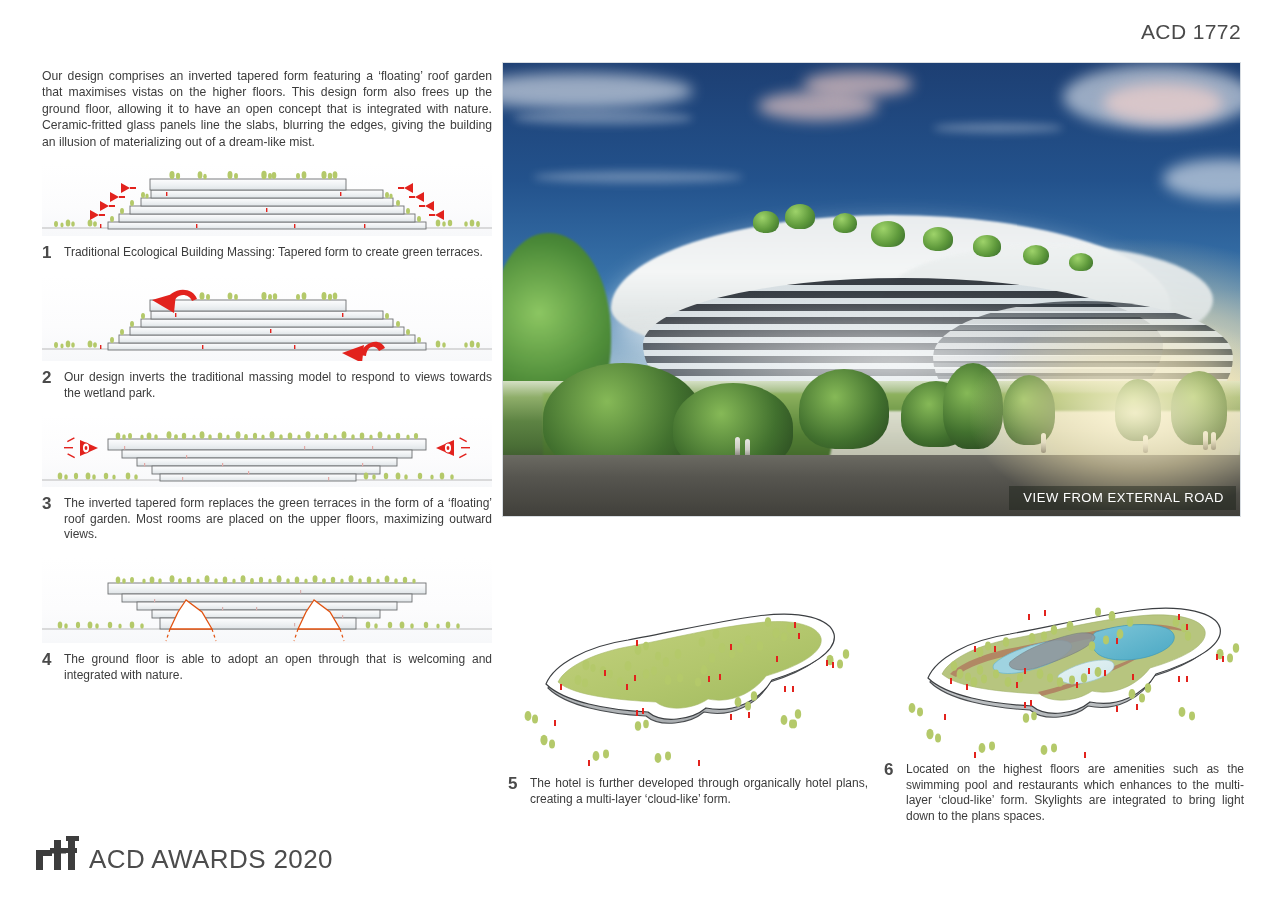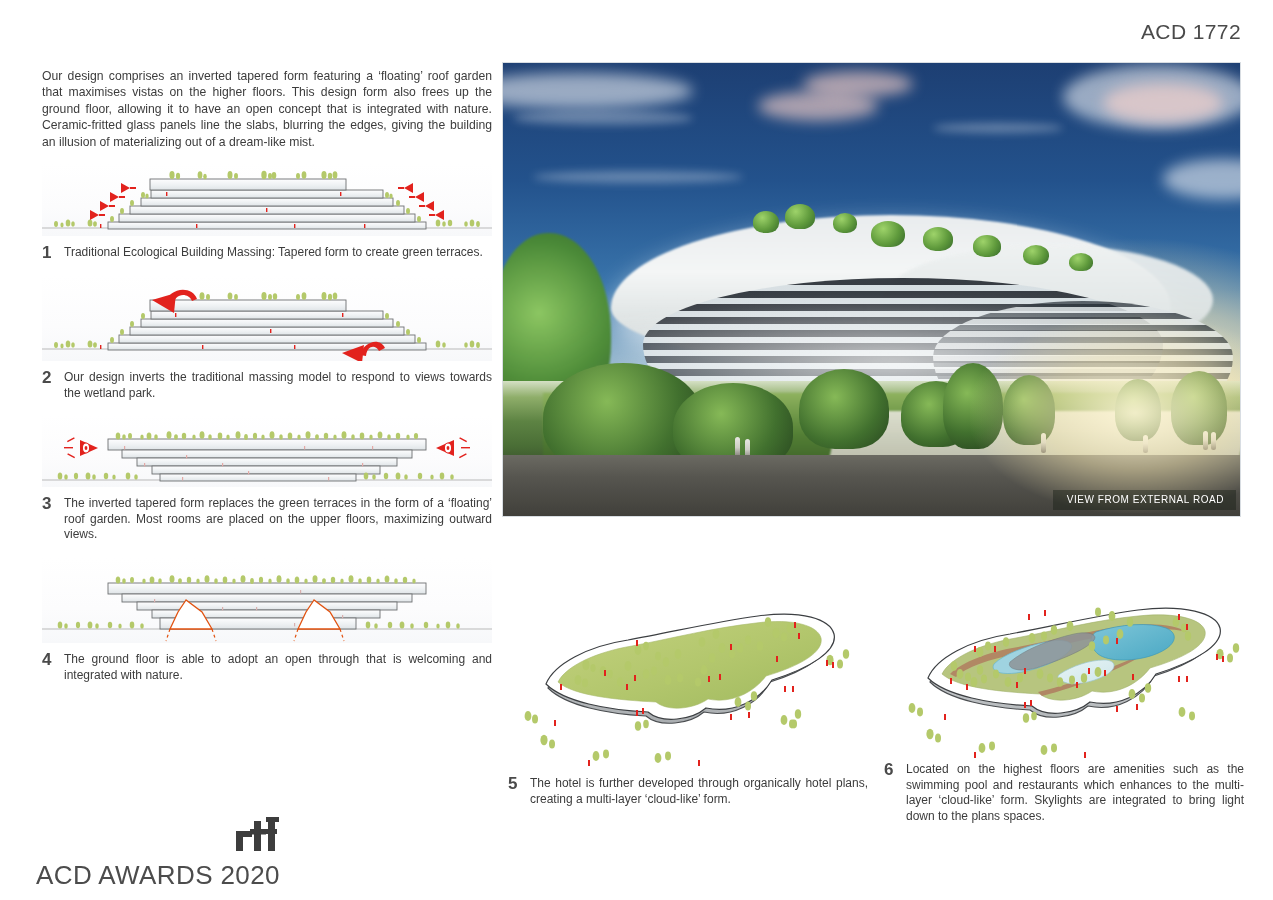--- a/index.html
+++ b/index.html
@@ -179,36 +179,36 @@
   }
   .sunflare {
     position: absolute; right: -30px; top: 250px; width: 300px; height: 200px;
     background: radial-gradient(ellipse at 55% 50%, rgba(255,246,214,.9) 0%, rgba(255,238,180,.45) 40%, rgba(255,238,180,0) 72%);
     pointer-events: none;
   }
   .view-label {
     position: absolute; right: 4px; bottom: 6px;
     padding: 4px 12px 5px 14px;
     background: rgba(25,30,22,.45);
-    color: #ffffff; font-size: 10px; letter-spacing: .55px;
+    color: #ffffff; font-size: 13px; letter-spacing: .55px;
   }
 
   
   .axon-wrap { position: absolute; }
   .axon-5 { left: 508px; top: 588px; width: 370px; height: 180px; }
   .axon-6 { left: 888px; top: 578px; width: 375px; height: 185px; }
 
   .cap-bottom { position: absolute; display: flex; gap: 9px; }
   .cap5 { left: 508px; top: 776px; width: 360px; }
   .cap6 { left: 884px; top: 762px; width: 360px; }
 
   
   .footer {
-    position: absolute; left: 36px; bottom: 12px;
-    display: flex; align-items: flex-end; gap: 9px; flex-direction: column;
+    position: absolute; left: 36px; bottom: 28px;
+    display: flex; align-items: flex-end; gap: 9px;
   }
   .footer-text {
     font-size: 26px; color: #4c4c4c; letter-spacing: .4px;
     line-height: 26px;
   }
 
   svg { display: block; }
 </style>
 </head>
 <body>

